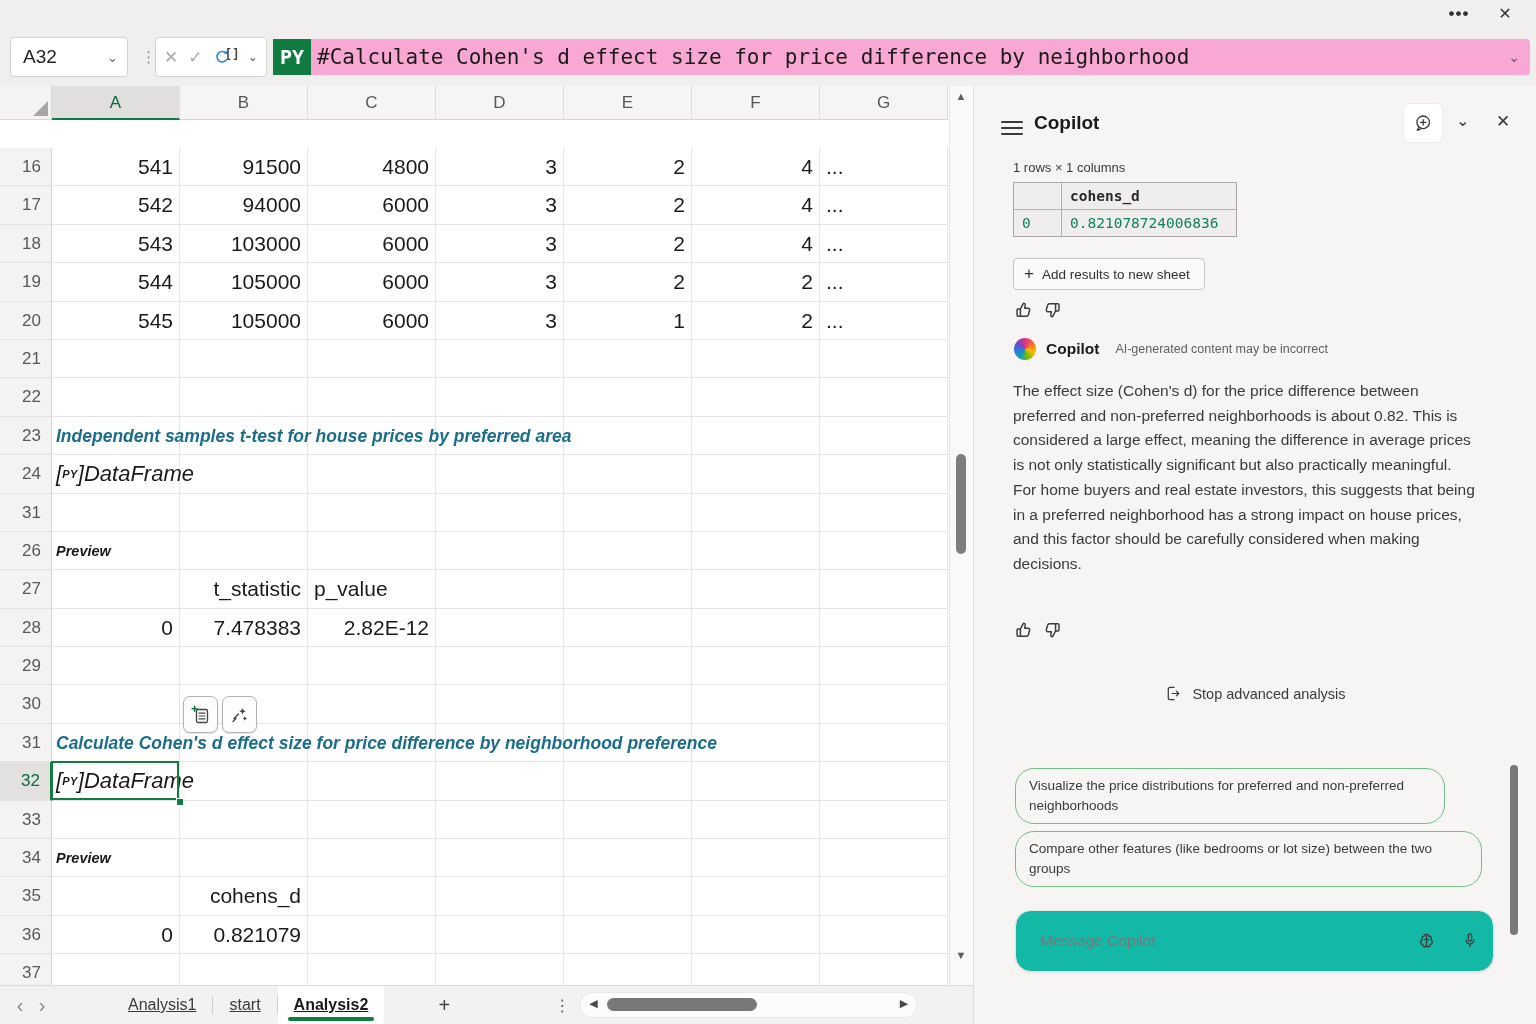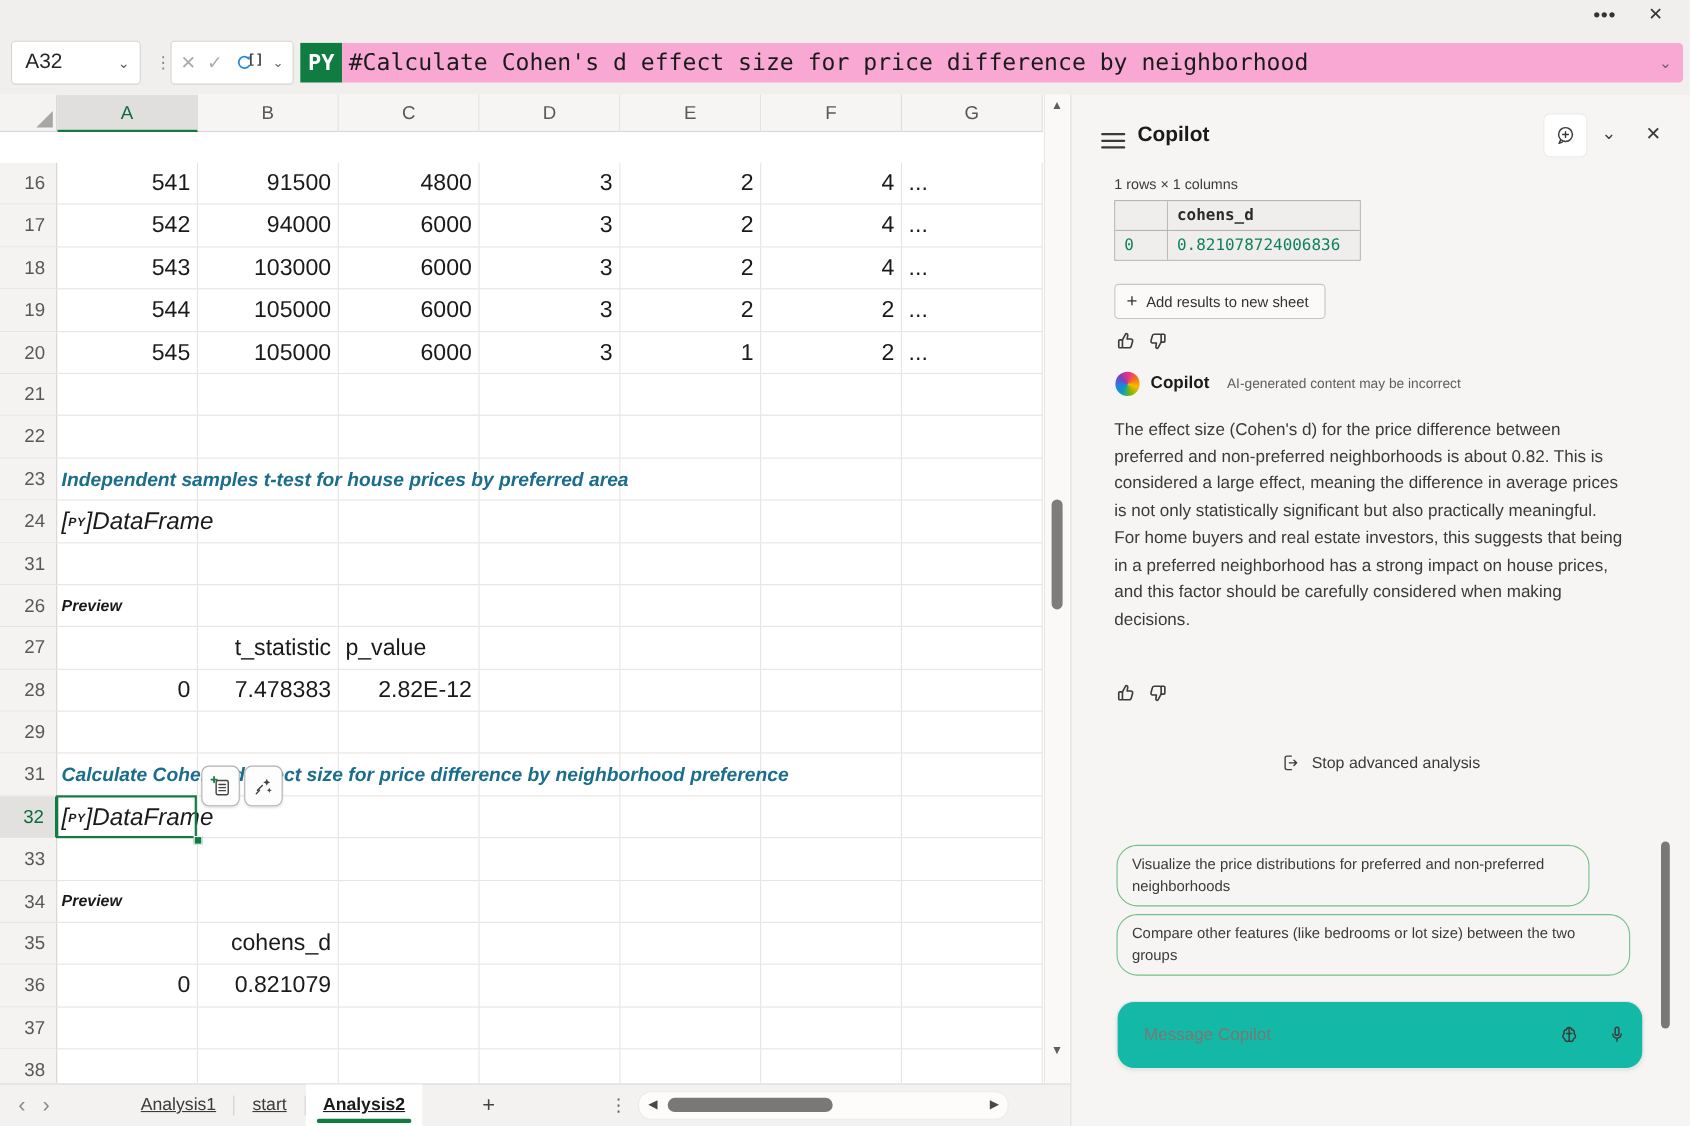--- a/index.html
+++ b/index.html
@@ -327,20 +327,30 @@
         <div class="rnum">29</div>
         <div class="cell"></div>
         <div class="cell"></div>
         <div class="cell"></div>
         <div class="cell"></div>
         <div class="cell"></div>
         <div class="cell"></div>
         <div class="cell"></div>
       </div>
       <div class="grow">
+        <div class="rnum">30</div>
+        <div class="cell"></div>
+        <div class="cell"></div>
+        <div class="cell"></div>
+        <div class="cell"></div>
+        <div class="cell"></div>
+        <div class="cell"></div>
+        <div class="cell"></div>
+      </div>
+      <div class="grow">
         <div class="rnum">31</div>
         <div class="cell"></div>
         <div class="cell"></div>
         <div class="cell"></div>
         <div class="cell"></div>
         <div class="cell"></div>
         <div class="cell"></div>
         <div class="cell"></div>
         <div class="ovl title">Calculate Cohen's d effect size for price difference by neighborhood preference</div>
       </div>

